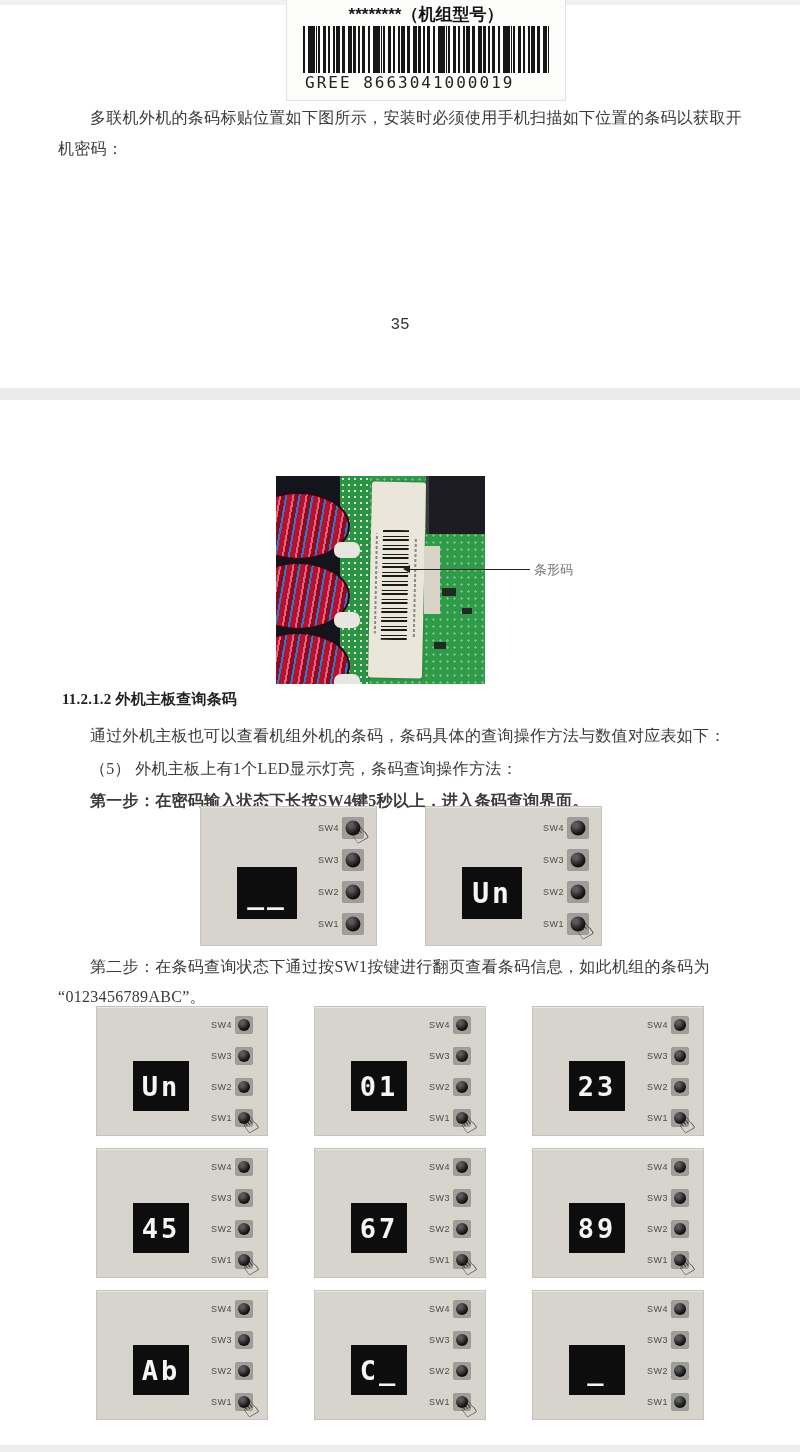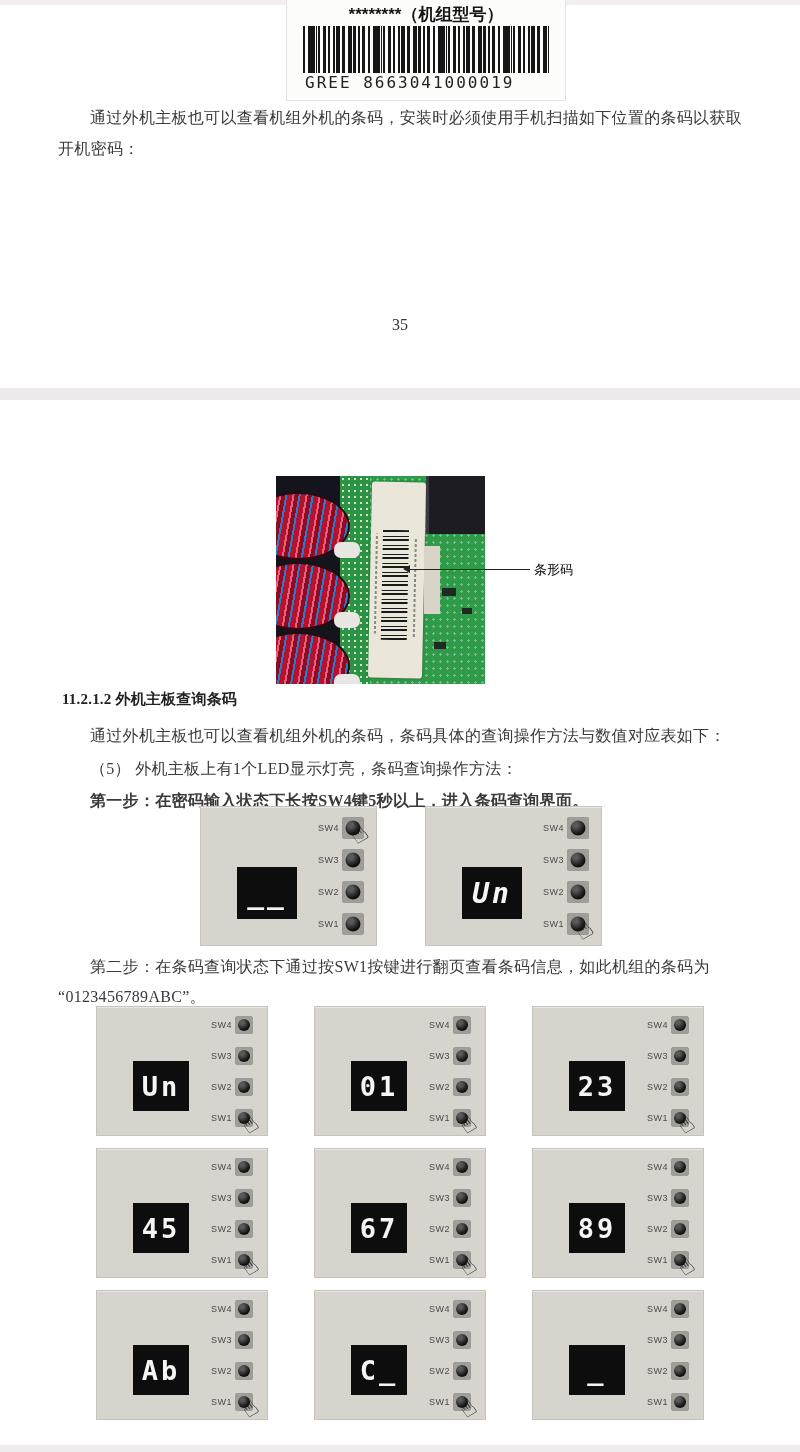--- a/index.html
+++ b/index.html
@@ -23,21 +23,21 @@
       repeating-linear-gradient(90deg,#161616 0 2px,rgba(0,0,0,0) 2px 5px),
       repeating-linear-gradient(90deg,#161616 0 1px,rgba(0,0,0,0) 1px 7px,#161616 7px 10px,rgba(0,0,0,0) 10px 13px);}
   #bl-code{left:18px;top:73px;font-family:"DejaVu Sans Mono",monospace;font-size:16px;
            letter-spacing:2px;color:#222;}
 
   
   .para{left:58px;width:690px;font-size:16px;line-height:31px;letter-spacing:.3px;}
   .indent{text-indent:2em;}
   #intro{top:102px;}
   #pagenum{top:316px;left:0;width:100%;text-align:center;
-           font-family:Liberation Serif, serif;font-size:16px;color:#333;}
+           font-family:Liberation Mono, monospace;font-size:16px;color:#333;}
   #heading{left:62px;top:690px;font-family:Liberation Serif, serif;
            font-weight:bold;font-size:15px;color:#222;letter-spacing:.2px;}
   #para-query{top:720px;}
   #para-led{top:753px;}
   #step1{top:785px;font-weight:bold;}
   #step2a{top:951px;}
   #step2b{top:981px;}
   #step3{top:1422px;}
 
   
@@ -65,35 +65,35 @@
   .ph-bit{background:#1e2a22;}
   #bit1{left:166px;top:112px;width:14px;height:8px;}
   #bit2{left:186px;top:132px;width:10px;height:6px;}
   #bit3{left:158px;top:166px;width:12px;height:7px;}
 
   
   #callout-line{left:410px;top:569px;width:120px;height:1px;background:#222;}
   #callout-arrow{left:403px;top:565px;width:0;height:0;
                  border-top:4px solid rgba(0,0,0,0);border-bottom:4px solid rgba(0,0,0,0);
                  border-right:7px solid #222;}
-  #callout-label{left:534px;top:561px;font-size:13px;color:#000000;}
+  #callout-label{left:534px;top:561px;font-size:13px;color:#737373;}
 
   
   #panel-row-step1{left:200px;top:806px;width:402px;height:140px;display:flex;justify-content:space-between;}
   #panel-grid{left:96px;top:1006px;width:608px;display:grid;
               grid-template-columns:172px 172px 172px;justify-content:space-between;
               grid-auto-rows:130px;row-gap:12px;}
   .panel{position:relative;background:var(--panel_bg,#d7d4ce);border:1px solid #c6c3bd;
          box-shadow:inset 0 1px 0 rgba(255,255,255,.45);box-sizing:border-box;}
   .panel-lg{width:177px;height:140px;}
   .panel-sm{width:172px;height:130px;}
   .disp{position:absolute;background:var(--display_bg,#0d0d0d);color:var(--digit,#f5f5f5);
         display:flex;align-items:center;justify-content:center;
         font-family:"DejaVu Sans Mono",monospace;font-weight:bold;letter-spacing:3px;}
-  .panel-lg .disp{left:36px;top:60px;width:60px;height:52px;font-size:28px;font-style:italic;}
+  .panel-lg .disp{left:36px;top:60px;width:60px;height:52px;font-size:28px;}
   .panel-sm .disp{left:36px;top:54px;width:56px;height:50px;font-size:27px;}
   .btncol{position:absolute;display:flex;flex-direction:column;justify-content:space-between;}
   .panel-lg .btncol{top:10px;bottom:10px;right:12px;}
   .panel-sm .btncol{top:9px;bottom:8px;right:14px;}
   .btnrow{display:flex;align-items:center;justify-content:flex-end;gap:3px;}
   .btnlabel{font-family:"Liberation Sans",sans-serif;font-size:9px;color:#4b4b4b;letter-spacing:.5px;}
   .bezel{position:relative;background:var(--button_bezel,#a09e99);border-radius:3px;
          box-shadow:inset 0 0 1px #7c7a76;}
   .panel-lg .bezel{width:22px;height:22px;}
   .panel-sm .bezel{width:18px;height:18px;}
@@ -112,21 +112,21 @@
 <div id="page">
 
   <div class="abs strip" id="strip-top"></div>
 
   <div class="abs" id="barcode-label">
     <div class="abs" id="bl-title">********（机组型号）</div>
     <div class="abs" id="bl-bars"></div>
     <div class="abs" id="bl-code">GREE 8663041000019</div>
   </div>
 
-  <div class="abs para indent" id="intro">通过外机主板也可以查看机组外机的条码，安装时必须使用手机扫描如下位置的条码以获取开机密码：</div>
+  <div class="abs para indent" id="intro">多联机外机的条码标贴位置如下图所示，安装时必须使用手机扫描如下位置的条码以获取开机密码：</div>
 
   <div class="abs" id="pagenum">35</div>
 
   <div class="abs strip" id="divider"></div>
 
   <div class="abs" id="photo">
     <div class="abs" id="ph-dark"></div>
     <div class="abs" id="ph-perf"></div>
     <div class="abs coil" id="coil1"></div>
     <div class="abs coil" id="coil2"></div>

